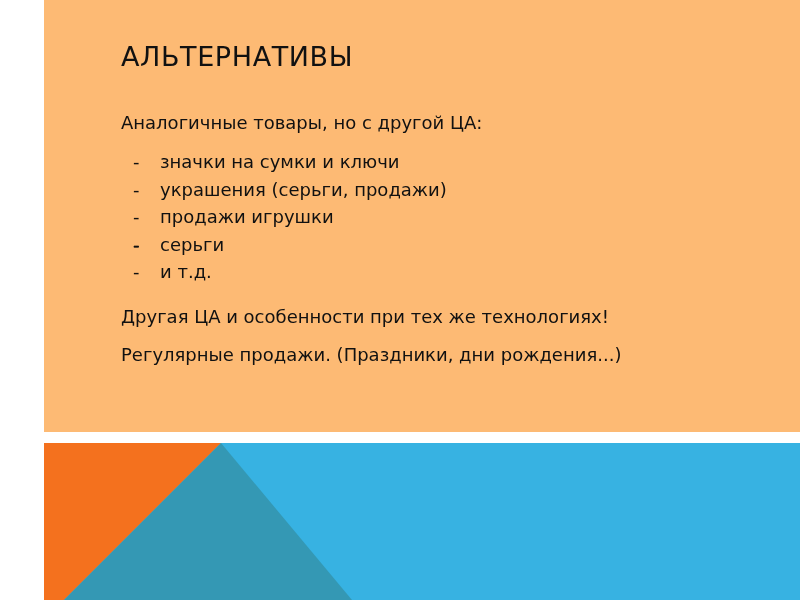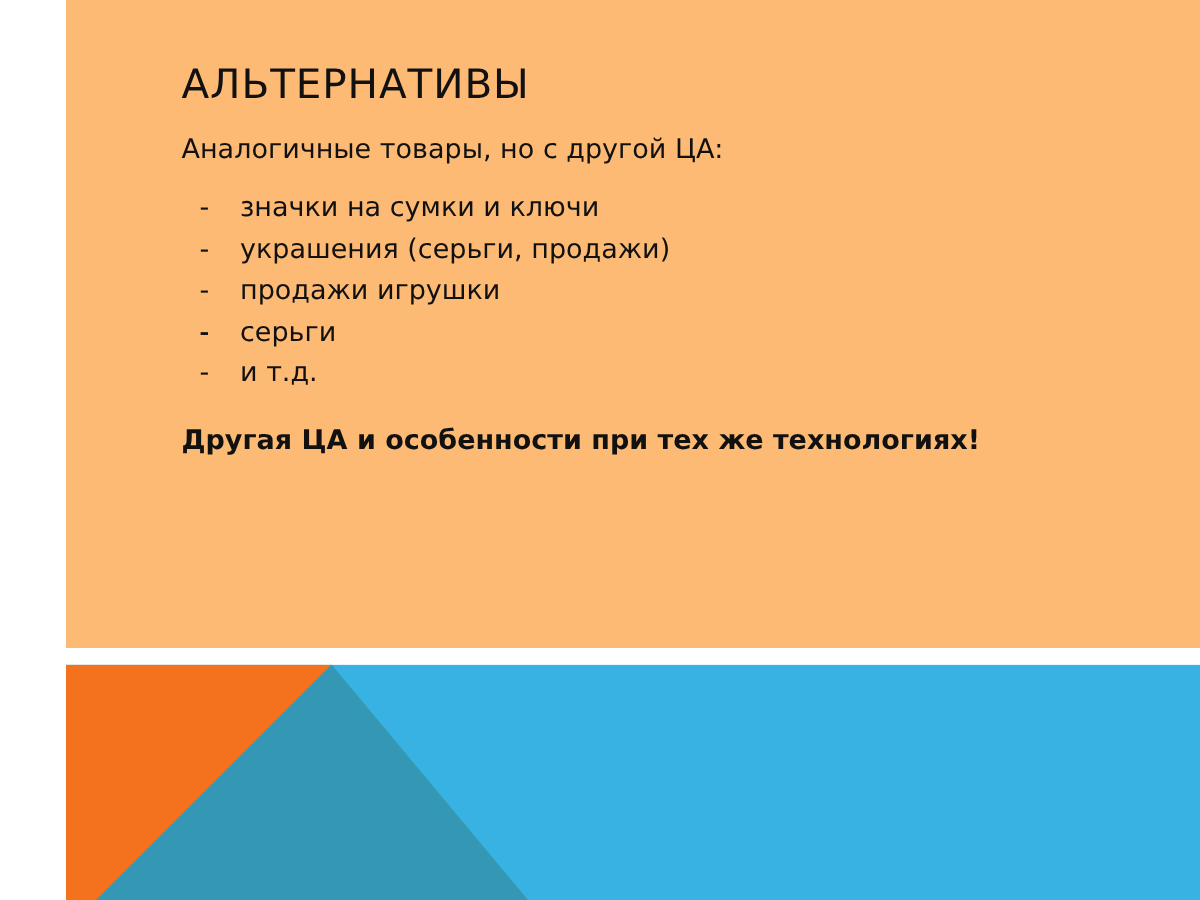--- a/index.html
+++ b/index.html
@@ -36,21 +36,21 @@
     color: #111111;
     text-transform: uppercase;
     letter-spacing: 0.6px;
     white-space: nowrap;
   }
 
   
   .body-block {
     position: absolute;
     left: 77px;
-    top: 87px;
+    top: 110px;
     width: 680px;
   }
 
   .lead-line {
     font-size: 18px;
     line-height: 26px;
     color: #111111;
     margin: 0 0 12px 0;
     white-space: nowrap;
   }
@@ -80,21 +80,21 @@
   }
 
   .closing-line {
     font-size: 18px;
     line-height: 38px;
     color: #111111;
     margin: 0;
     white-space: nowrap;
   }
 
-  .closing-line.first { margin-top: 3px; font-weight: bold; }
+  .closing-line.first { margin-top: 3px; }
 
   
   .footer-band {
     position: absolute;
     left: 0;
     top: 443px;
     width: 800px;
     height: 157px;
     overflow: hidden;
   }
@@ -140,20 +140,21 @@
         <span>серьги</span>
       </li>
       <li class="bullet-item">
         <span class="bullet-dash">-</span>
         <span>и т.д.</span>
       </li>
     </ul>
 
     <p class="closing-line first">Другая ЦА и особенности при тех же технологиях!</p>
 
+    <p class="closing-line">Регулярные продажи. (Праздники,  дни рождения...)</p>
 
   </div>
 
   <div class="footer-band">
     <svg viewBox="0 0 800 157" width="800" height="157" preserveAspectRatio="none">
       <rect x="0" y="0" width="800" height="157" fill="#37B2E2"></rect>
       <polygon points="0,0 177,0 20,157 0,157" fill="#F4711E"></polygon>
       <polygon points="177,0 308,157 20,157" fill="#3498B4"></polygon>
     </svg>
   </div>

